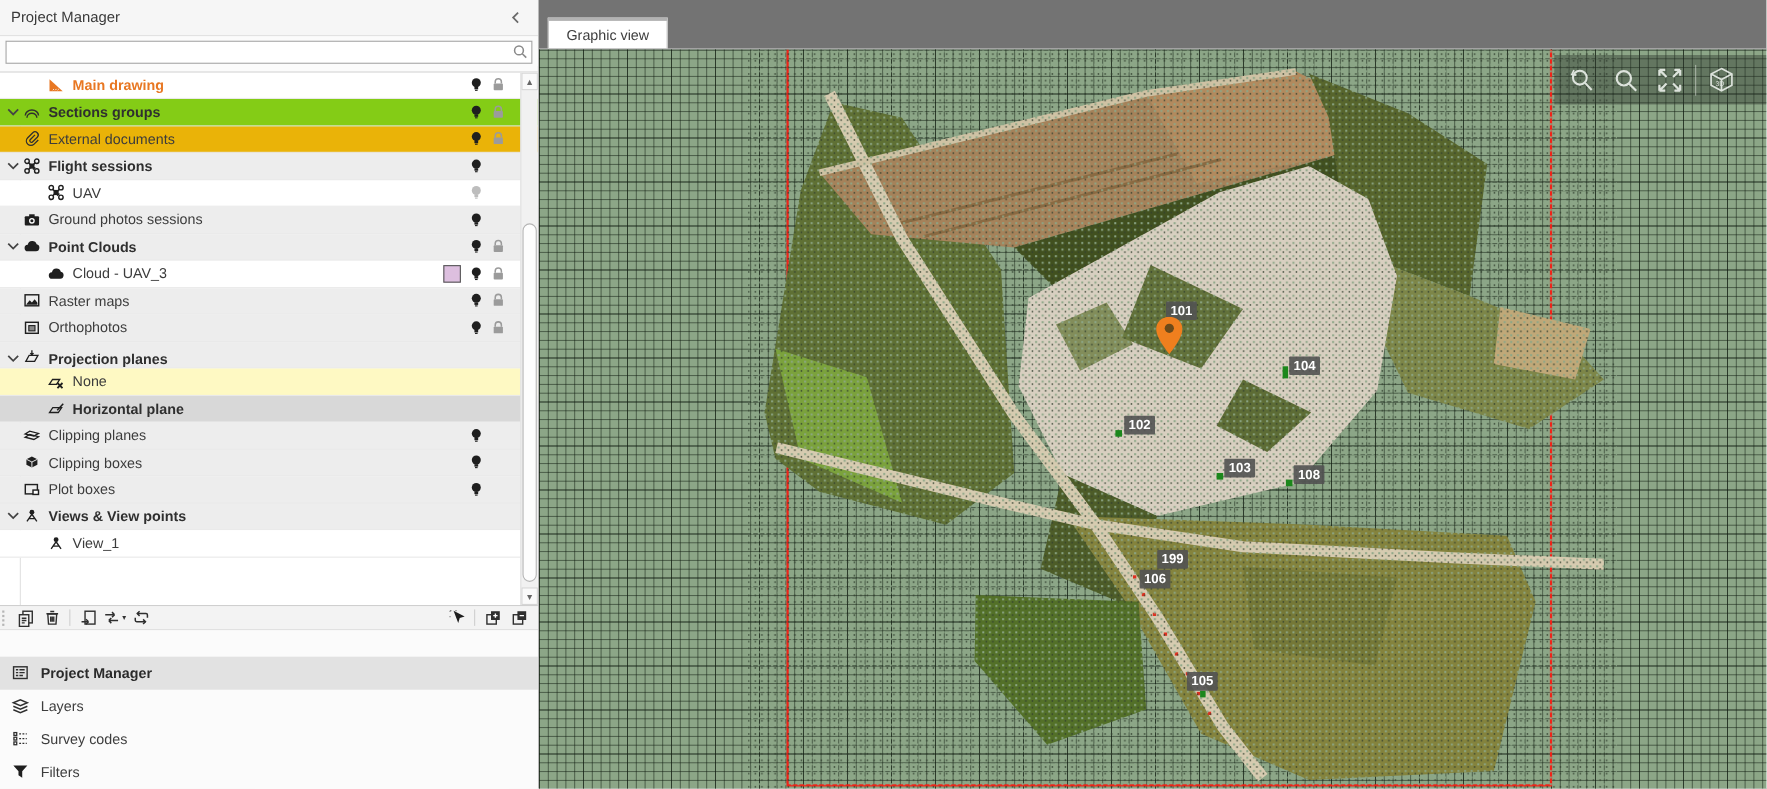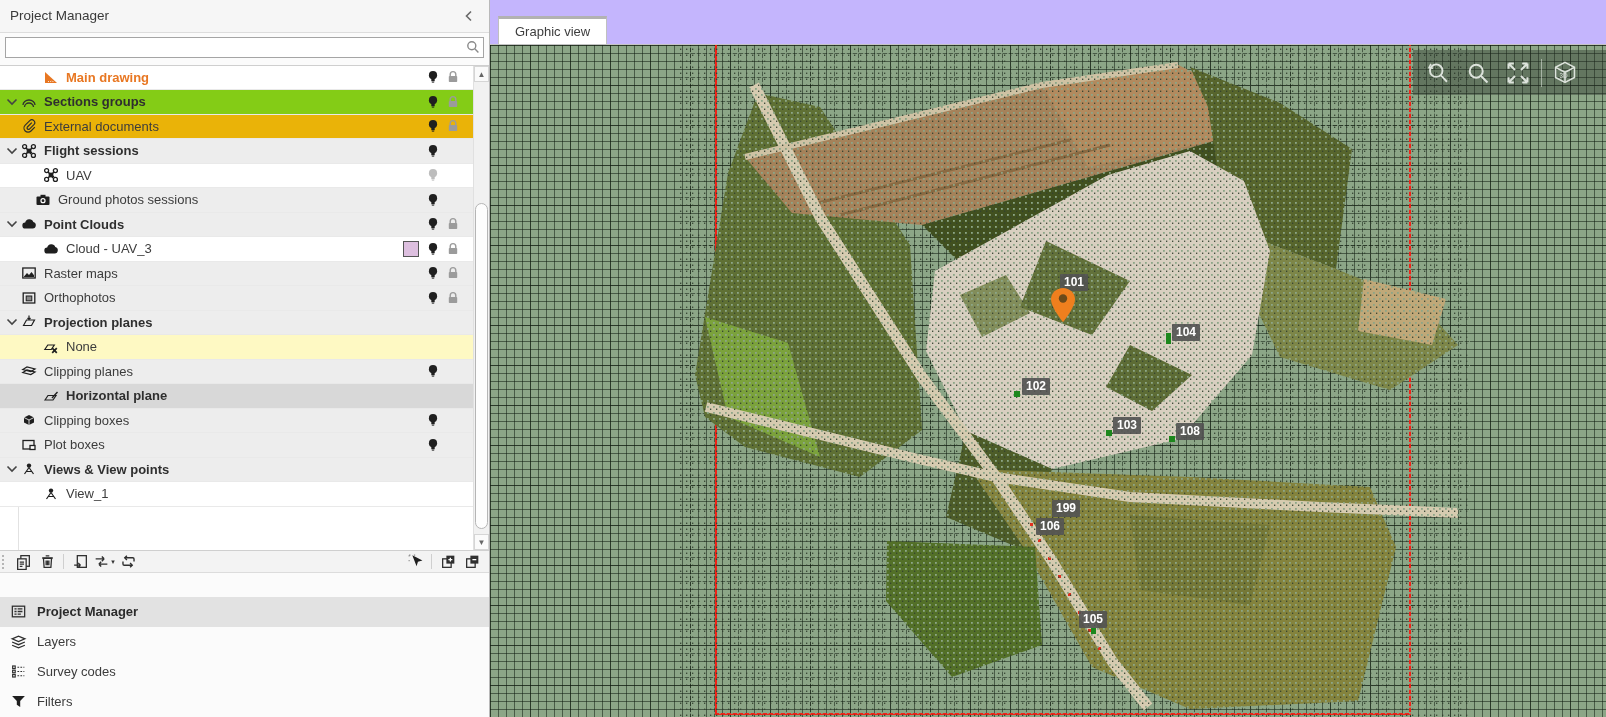--- a/index.html
+++ b/index.html
@@ -52,21 +52,21 @@
   .ddcaret { font-size:7px; color:#333; margin-left:1px; }
 
   .nav { flex:1; padding-top:24px; background:#fbfbfb; }
   .nav-item { height:30px; display:flex; align-items:center; padding:0 10px; gap:10px; cursor:pointer;
               font-size:13px; color:#3c3c3c; }
   .nav-item.sel { background:#e2e2e2; font-weight:bold; color:#2b2b2b; }
   .nav-item svg { width:17px; height:17px; }
 
   
   .right { width:1116px; display:flex; flex-direction:column; }
-  .tabbar { height:46px; background:#c4b5fd; border-bottom:1px solid #c4c4c4; display:flex; align-items:flex-end; }
+  .tabbar { height:46px; background:#737373; border-bottom:1px solid #c4c4c4; display:flex; align-items:flex-end; }
   .tab { margin-left:8px; height:28px; background:#fff; border:1px solid #c0c0c0; border-bottom:none;
          border-top:3px solid #b2b2b2; padding:0 16px; display:flex; align-items:center;
          font-size:13px; color:#3d3d3d; cursor:pointer; }
   .canvas { position:relative; width:1116px; height:684px; overflow:hidden;
             background-color:#8ca687;
             background-image:
               linear-gradient(rgba(18,30,18,0.55) 1px, transparent 1px),
               linear-gradient(90deg, rgba(18,30,18,0.55) 1px, transparent 1px),
               linear-gradient(rgba(10,20,10,0.5) 1px, transparent 1px),
               linear-gradient(90deg, rgba(10,20,10,0.5) 1px, transparent 1px);
@@ -233,21 +233,21 @@
             <span class="sp"></span>
             <span class="slot">
               <svg viewBox="0 0 16 16" style="width: 16px; height: 16px;">
                 <circle cx="8" cy="6.2" r="4.1" fill="#bdbdbd"></circle>
                 <rect x="6.3" y="10" width="3.4" height="2.2" fill="#bdbdbd"></rect>
                 <rect x="6.8" y="12.6" width="2.4" height="1" fill="#bdbdbd"></rect>
               </svg>
             </span>
             <span class="slot"></span>
           </div>
-          <div class="trow" style="background: rgb(237, 237, 237); padding-left: 16px;">
+          <div class="trow" style="background: rgb(237, 237, 237); padding-left: 2px;">
             <span class="chev"></span>
             <span class="rowicon">
               <svg viewBox="0 0 16 16">
                 <rect x="1.5" y="4.5" width="13" height="8.5" rx="1" fill="#1f1f1f"></rect>
                 <rect x="5.5" y="2.8" width="5" height="2.5" fill="#1f1f1f"></rect>
                 <circle cx="8" cy="8.7" r="2.6" fill="#fff"></circle>
                 <circle cx="8" cy="8.7" r="1.4" fill="#1f1f1f"></circle>
               </svg>
             </span>
             <span class="lbl">Ground photos sessions</span>
@@ -353,21 +353,21 @@
                 <rect x="6.8" y="12.6" width="2.4" height="1" fill="#1f1f1f"></rect>
               </svg>
             </span>
             <span class="slot">
               <svg viewBox="0 0 16 16" style="width: 16px; height: 16px;">
                 <path d="M5.2 7V5.4a2.8 2.8 0 0 1 5.6 0V7" fill="none" stroke="#9b9b9b" stroke-width="1.4"></path>
                 <rect x="3.8" y="7" width="8.4" height="6" rx="0.8" fill="#9b9b9b"></rect>
               </svg>
             </span>
           </div>
-          <div class="trow" style="background: rgb(237, 237, 237); padding-left: 2px;">
+          <div class="trow" style="background: rgb(237, 237, 237); padding-left: 2px; align-items: flex-end;">
             <span class="chev">
               <svg viewBox="0 0 16 16">
                 <path d="M3.5 5.5 8 10l4.5-4.5" fill="none" stroke="#444" stroke-width="1.6"></path>
               </svg>
             </span>
             <span class="rowicon">
               <svg viewBox="0 0 16 16" fill="none" stroke="#1f1f1f" stroke-width="1.2">
                 <path d="M2.5 11.5 5.5 6h8l-3 5.5z"></path>
                 <path d="M8 1.5v4m0 0L6.5 4M8 5.5 9.5 4"></path>
               </svg>
@@ -383,50 +383,50 @@
               <svg viewBox="0 0 16 16" fill="none" stroke="#1f1f1f" stroke-width="1.2">
                 <path d="M1.8 10.5 4.8 6h6.5l-3 4.5z"></path>
                 <path d="M9.2 9.2l4.6 4.6m0-4.6-4.6 4.6" stroke-width="1.7"></path>
               </svg>
             </span>
             <span class="lbl">None</span>
             <span class="sp"></span>
             <span class="slot"></span>
             <span class="slot"></span>
           </div>
+          <div class="trow" style="background: rgb(216, 216, 216); padding-left: 24px;">
+            <span class="chev"></span>
+            <span class="rowicon">
+              <svg viewBox="0 0 16 16" fill="none" stroke="#1f1f1f" stroke-width="1.2">
+                <path d="M2 12 5 7.5h8L10 12z"></path>
+                <path d="M8.5 9.5 14 3.5l1 1-5.5 6z" fill="#1f1f1f" stroke="none"></path>
+              </svg>
+            </span>
+            <span class="lbl b">Horizontal plane</span>
+            <span class="sp"></span>
+            <span class="slot"></span>
+            <span class="slot"></span>
+          </div>
           <div class="trow" style="background: rgb(237, 237, 237); padding-left: 2px;">
             <span class="chev"></span>
             <span class="rowicon">
               <svg viewBox="0 0 16 16" fill="none" stroke="#1f1f1f" stroke-width="1.2">
                 <path d="M1.8 6.5 6 4l8 2-4.2 2.5z"></path>
                 <path d="M1.8 9.5 6 7l8 2-4.2 2.5z"></path>
               </svg>
             </span>
             <span class="lbl">Clipping planes</span>
             <span class="sp"></span>
             <span class="slot">
               <svg viewBox="0 0 16 16" style="width: 16px; height: 16px;">
                 <circle cx="8" cy="6.2" r="4.1" fill="#1f1f1f"></circle>
                 <rect x="6.3" y="10" width="3.4" height="2.2" fill="#1f1f1f"></rect>
                 <rect x="6.8" y="12.6" width="2.4" height="1" fill="#1f1f1f"></rect>
               </svg>
             </span>
-            <span class="slot"></span>
-          </div>
-          <div class="trow" style="background: rgb(216, 216, 216); padding-left: 24px;">
-            <span class="chev"></span>
-            <span class="rowicon">
-              <svg viewBox="0 0 16 16" fill="none" stroke="#1f1f1f" stroke-width="1.2">
-                <path d="M2 12 5 7.5h8L10 12z"></path>
-                <path d="M8.5 9.5 14 3.5l1 1-5.5 6z" fill="#1f1f1f" stroke="none"></path>
-              </svg>
-            </span>
-            <span class="lbl b">Horizontal plane</span>
-            <span class="sp"></span>
-            <span class="slot"></span>
             <span class="slot"></span>
           </div>
           <div class="trow" style="background: rgb(237, 237, 237); padding-left: 2px; justify-content: space-between;">
             <span class="chev"></span>
             <span class="rowicon">
               <svg viewBox="0 0 16 16">
                 <path d="M3 5.5 8 3l5 2.5v5L8 13 3 10.5z" fill="#1f1f1f"></path>
                 <path d="M3 5.5 8 8l5-2.5M8 8v5" stroke="#fff" stroke-width="0.8" fill="none"></path>
               </svg>
             </span>

